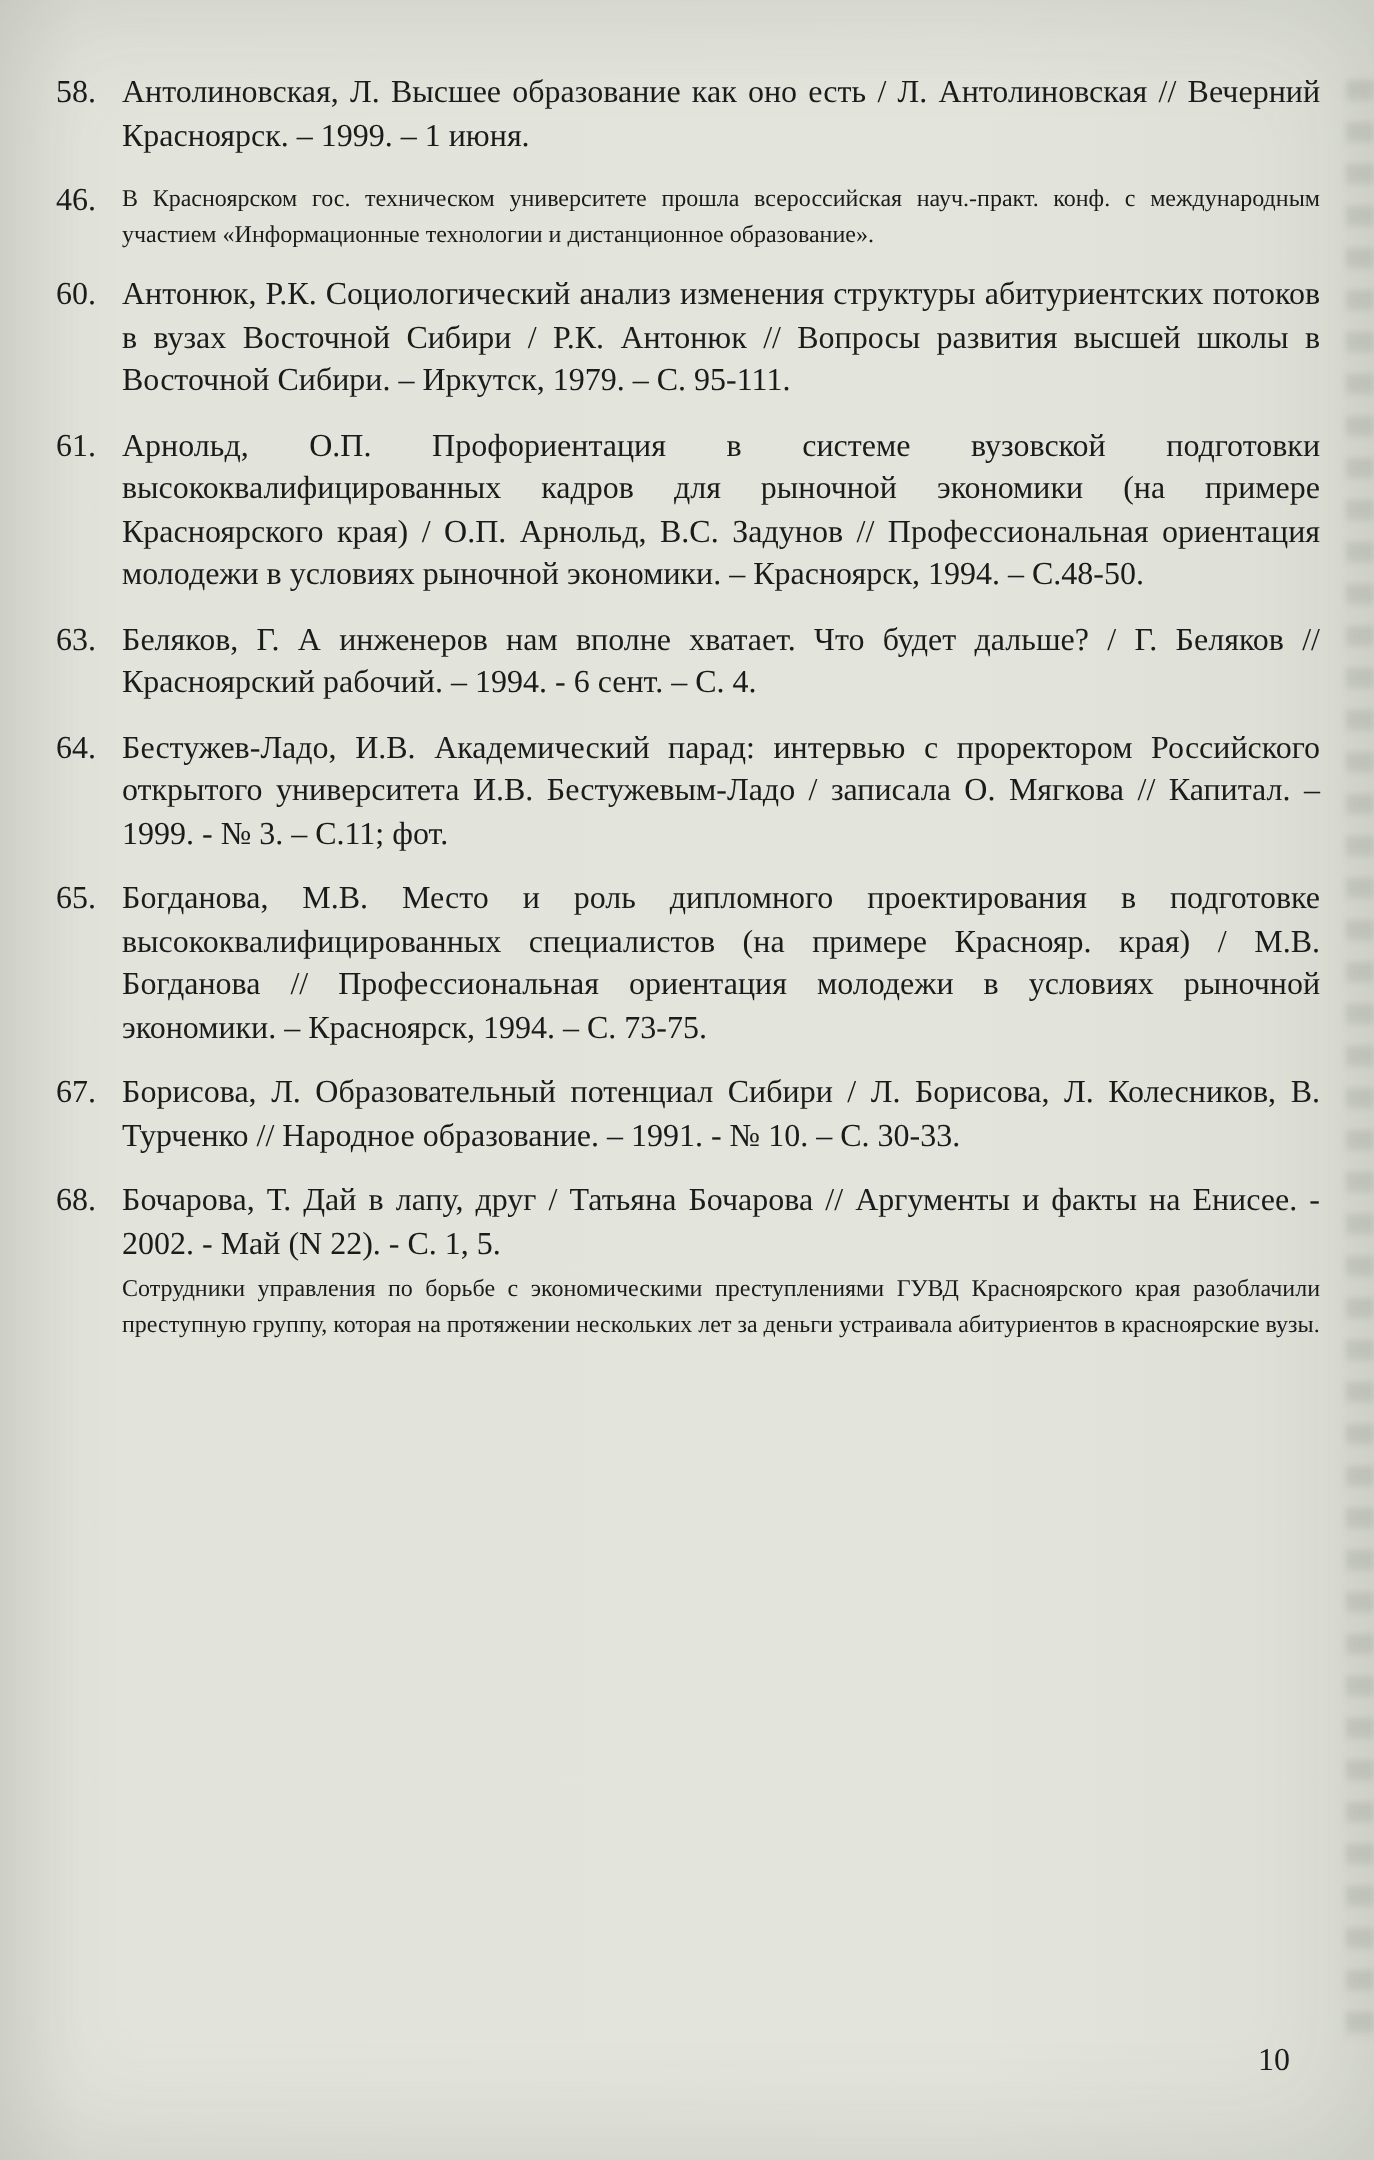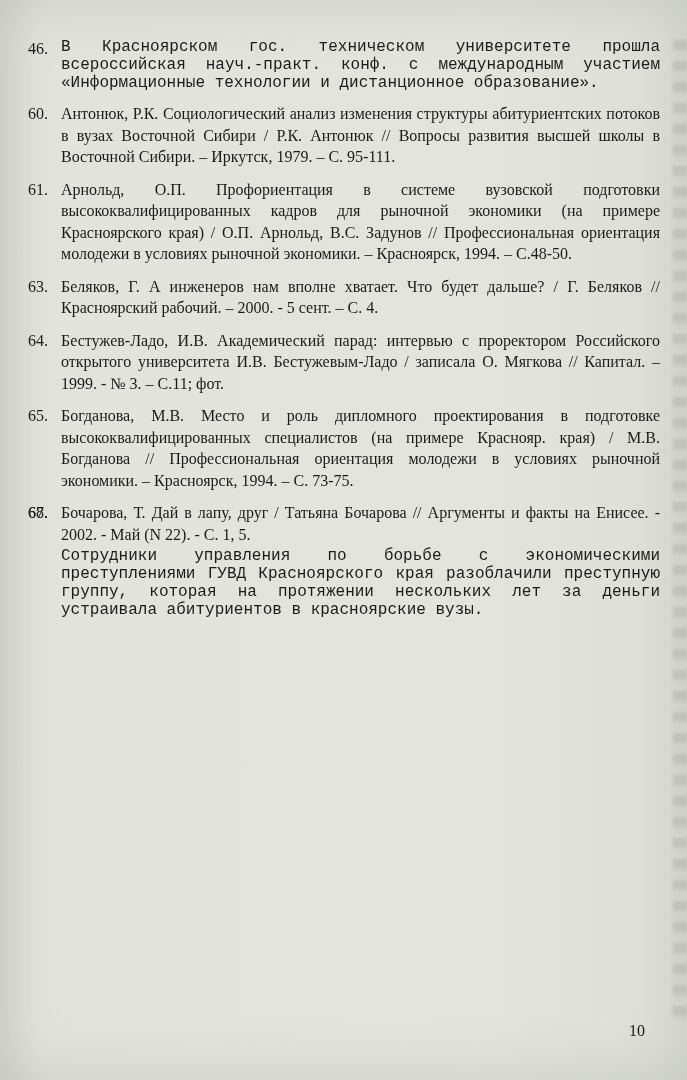--- a/index.html
+++ b/index.html
@@ -48,42 +48,42 @@
     font-size: 16px;
     line-height: 21.5px;
     margin-bottom: 11px;
   }
   .num {
     position: absolute;
     left: 0;
     top: 0;
   }
   .note {
-    font-size: 16px;
+    font-size: 12px;
     line-height: 18px;
     text-align: justify;
     margin-top: 2px;
-    font-family: Liberation Mono, monospace;
   }
   .page-number {
     position: absolute;
     right: 42px;
     bottom: 40px;
     font-size: 16px;
   }
 </style>
 </head>
 <body>
 
 <div class="page">
   <div class="bleed"></div>
   <div class="entries" id="entries">
+      <div class="entry"><span class="num">58.</span><span>Антолиновская, Л. Высшее образование как оно есть / Л. Антолиновская // Вечерний Красноярск. – 1999. – 1 июня.</span></div>
       <div class="entry"><span class="num">46.</span><div class="note">В Красноярском гос. техническом университете прошла всероссийская науч.-практ. конф. с международным участием «Информационные технологии и дистанционное образование».</div></div>
       <div class="entry"><span class="num">60.</span><span>Антонюк, Р.К. Социологический анализ изменения структуры абитуриентских потоков в вузах Восточной Сибири / Р.К. Антонюк // Вопросы развития высшей школы в Восточной Сибири. – Иркутск, 1979. – С. 95-111.</span></div>
       <div class="entry"><span class="num">61.</span><span>Арнольд, О.П. Профориентация в системе вузовской подготовки высококвалифицированных кадров для рыночной экономики (на примере Красноярского края) / О.П. Арнольд, В.С. Задунов // Профессиональная ориентация молодежи в условиях рыночной экономики. – Красноярск, 1994. – С.48-50.</span></div>
-      <div class="entry"><span class="num">63.</span><span>Беляков, Г. А инженеров нам вполне хватает. Что будет дальше? / Г. Беляков // Красноярский рабочий. – 2000. - 5 сент. – С. 4.</span></div>
+      <div class="entry"><span class="num">63.</span><span>Беляков, Г. А инженеров нам вполне хватает. Что будет дальше? / Г. Беляков // Красноярский рабочий. – 1994. - 6 сент. – С. 4.</span></div>
       <div class="entry"><span class="num">64.</span><span>Бестужев-Ладо, И.В. Академический парад: интервью с проректором Российского открытого университета И.В. Бестужевым-Ладо / записала О. Мягкова // Капитал. – 1999. - № 3. – С.11; фот.</span></div>
       <div class="entry"><span class="num">65.</span><span>Богданова, М.В. Место и роль дипломного проектирования в подготовке высококвалифицированных специалистов (на примере Краснояр. края) / М.В. Богданова // Профессиональная ориентация молодежи в условиях рыночной экономики. – Красноярск, 1994. – С. 73-75.</span></div>
-      <div class="entry"><span class="num">67.</span></div>
+      <div class="entry"><span class="num">67.</span><span>Борисова, Л. Образовательный потенциал Сибири / Л. Борисова, Л. Колесников, В. Турченко // Народное образование. – 1991. - № 10. – С. 30-33.</span></div>
       <div class="entry"><span class="num">68.</span><span>Бочарова, Т. Дай в лапу, друг / Татьяна Бочарова // Аргументы и факты на Енисее. - 2002. - Май (N 22). - С. 1, 5.</span><div class="note">Сотрудники управления по борьбе с экономическими преступлениями ГУВД Красноярского края разоблачили преступную группу, которая на протяжении нескольких лет за деньги устраивала абитуриентов в красноярские вузы.</div></div>
     </div>
   <div class="page-number">10</div>
 </div>
 
 </body></html>

